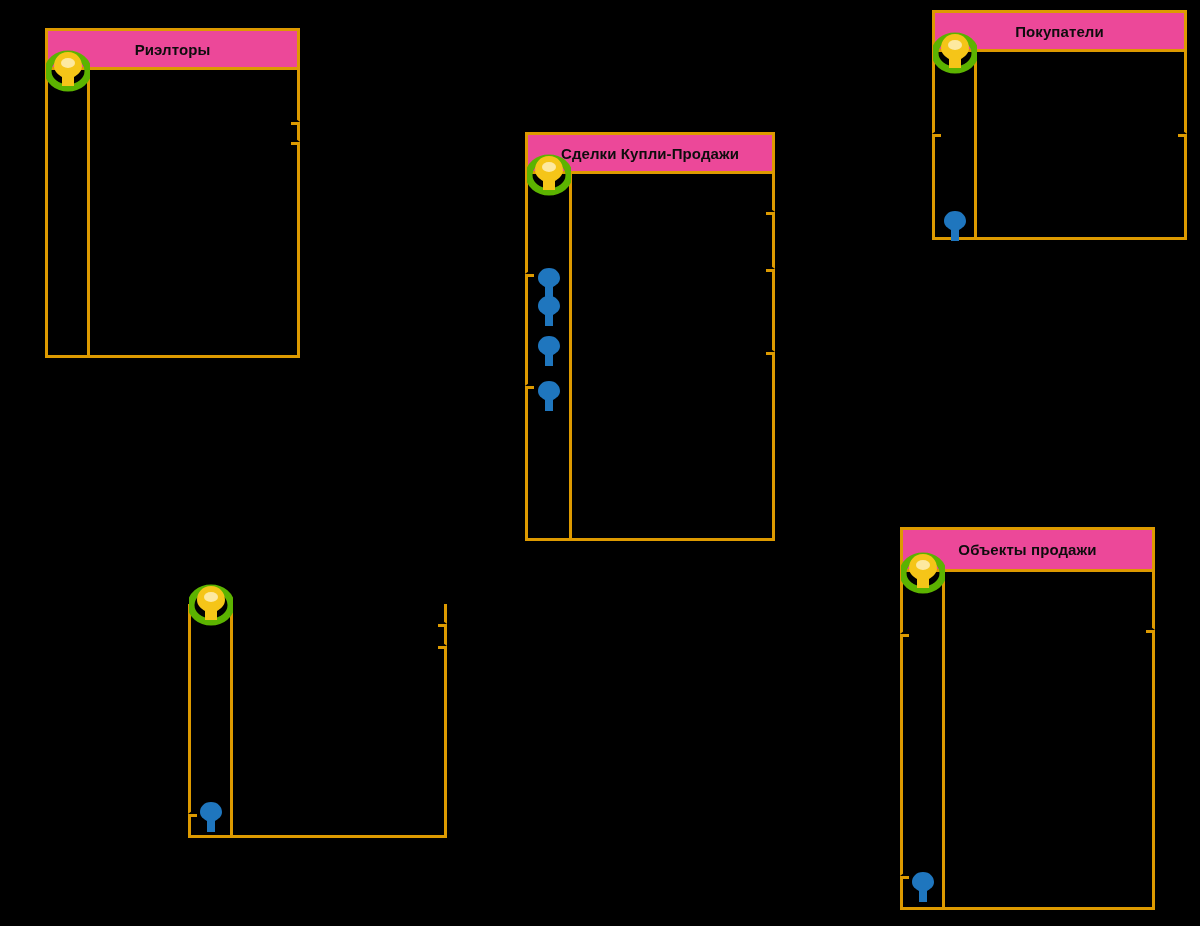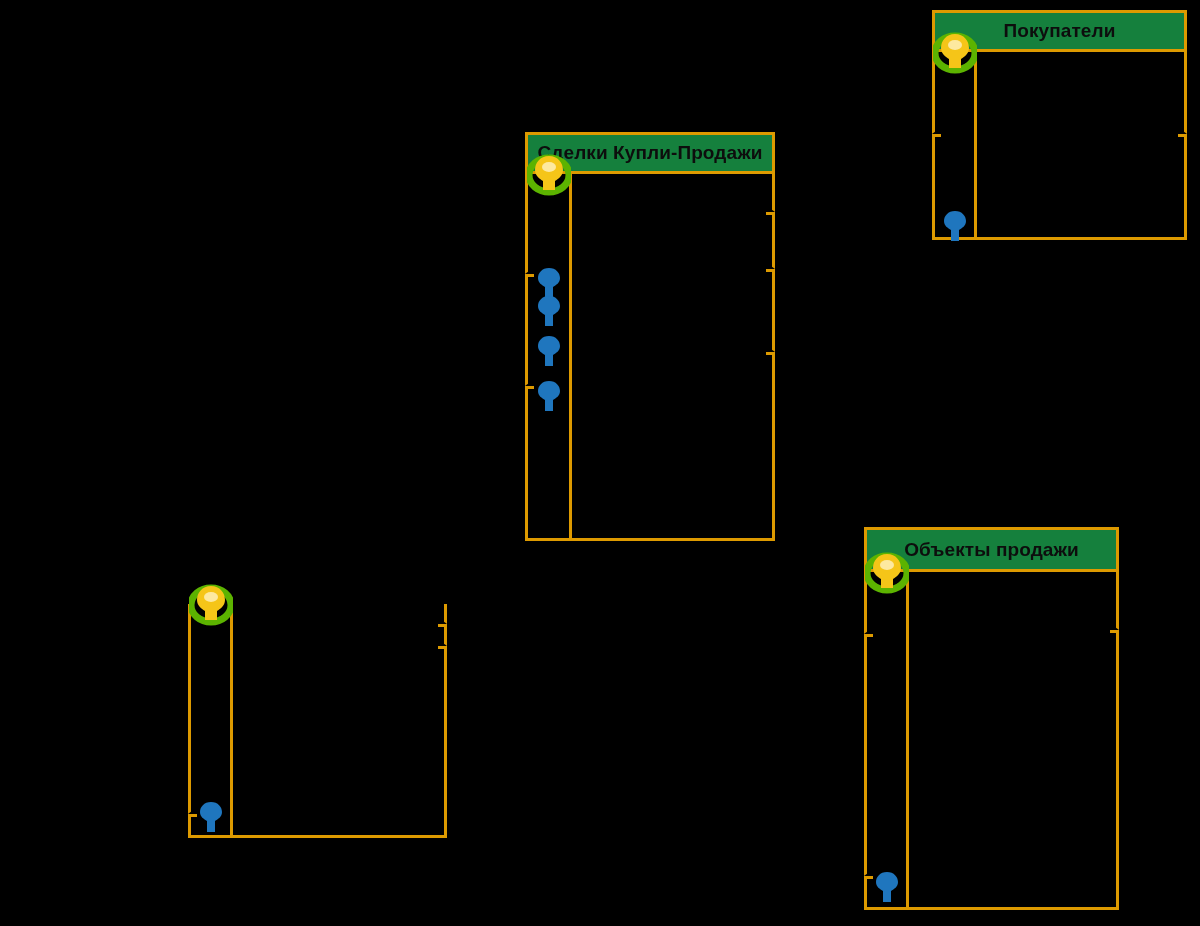--- a/index.html
+++ b/index.html
@@ -21,28 +21,28 @@
   .entity {
     position: absolute;
     box-sizing: border-box;
   }
 
   .entity-header {
     position: absolute;
     left: 0;
     top: 0;
     box-sizing: border-box;
-    background: #15803d;
+    background: #ec4899;
     border: 3px solid #DD9A00;
     display: flex;
     align-items: center;
     justify-content: center;
     color: #0d0d0d;
     font-weight: bold;
-    font-size: 19px;
+    font-size: 15px;
     letter-spacing: 0.1px;
     white-space: nowrap;
   }
 
   .entity-body {
     position: absolute;
     left: 0;
     box-sizing: border-box;
     background: transparent;
     border: 3px solid #DD9A00;
@@ -97,20 +97,37 @@
     position: absolute;
     width: 9px;
     height: 3px;
     background: #DD9A00;
   }
 </style>
 </head>
 <body>
 
 <div id="canvas">
+    <div class="entity" style="left: 45px; top: 28px; width: 255px; height: 330px;">
+      <div class="entity-header" style="width: 255px; height: 42px;">Риэлторы</div>
+      <div class="entity-body" style="top: 42px; width: 255px; height: 288px;">
+        <div class="key-col" style="width: 42px;">
+          <div class="icon-slot pk-icon" style="top: -22px;"><svg viewBox="0 0 44 44" width="44" height="44" aria-hidden="true">
+              <ellipse cx="22" cy="23" rx="20" ry="17" fill="none" stroke="#5CB300" stroke-width="7"></ellipse>
+              <path d="M22 4 C31 4 36 11 36 18 C36 24 31 27 28 29 L28 38 L16 38 L16 29 C13 27 8 24 8 18 C8 11 13 4 22 4 Z" fill="#F5C518"></path>
+              <ellipse cx="22" cy="15" rx="7" ry="5" fill="#FDE9A0"></ellipse>
+            </svg></div>
+        </div>
+        <div class="attr-area" style="left: 42px;"></div>
+        <div class="notch notch-right" style="right: -3px; top: 46px;"></div>
+        <div class="notch-tick" style="right: -3px; top: 52px;"></div>
+        <div class="notch notch-right" style="right: -3px; top: 66px;"></div>
+        <div class="notch-tick" style="right: -3px; top: 72px;"></div>
+      </div>
+    </div>
     <div class="entity" style="left: 932px; top: 10px; width: 255px; height: 230px;">
       <div class="entity-header" style="width: 255px; height: 42px;">Покупатели</div>
       <div class="entity-body" style="top: 42px; width: 255px; height: 188px;">
         <div class="key-col" style="width: 42px;">
           <div class="icon-slot pk-icon" style="top: -22px;"><svg viewBox="0 0 44 44" width="44" height="44" aria-hidden="true">
               <ellipse cx="22" cy="23" rx="20" ry="17" fill="none" stroke="#5CB300" stroke-width="7"></ellipse>
               <path d="M22 4 C31 4 36 11 36 18 C36 24 31 27 28 29 L28 38 L16 38 L16 29 C13 27 8 24 8 18 C8 11 13 4 22 4 Z" fill="#F5C518"></path>
               <ellipse cx="22" cy="15" rx="7" ry="5" fill="#FDE9A0"></ellipse>
             </svg></div>
           <div class="icon-slot" style="top: 157px;"><svg viewBox="0 0 34 34" width="34" height="34" aria-hidden="true">
@@ -173,21 +190,21 @@
         </div>
         <div class="attr-area" style="left: 42px;"></div>
         <div class="notch notch-right" style="right: -3px; top: 14px;"></div>
         <div class="notch-tick" style="right: -3px; top: 20px;"></div>
         <div class="notch notch-right" style="right: -3px; top: 36px;"></div>
         <div class="notch-tick" style="right: -3px; top: 42px;"></div>
         <div class="notch notch-left" style="left: -3px; top: 204px;"></div>
         <div class="notch-tick" style="left: -3px; top: 210px;"></div>
       </div>
     </div>
-    <div class="entity" style="left: 864px; top: 527px; width: 255px; height: 383px;">
+    <div class="entity" style="left: 900px; top: 527px; width: 255px; height: 383px;">
       <div class="entity-header" style="width: 255px; height: 45px;">Объекты продажи</div>
       <div class="entity-body" style="top: 45px; width: 255px; height: 338px;">
         <div class="key-col" style="width: 42px;">
           <div class="icon-slot pk-icon" style="top: -22px;"><svg viewBox="0 0 44 44" width="44" height="44" aria-hidden="true">
               <ellipse cx="22" cy="23" rx="20" ry="17" fill="none" stroke="#5CB300" stroke-width="7"></ellipse>
               <path d="M22 4 C31 4 36 11 36 18 C36 24 31 27 28 29 L28 38 L16 38 L16 29 C13 27 8 24 8 18 C8 11 13 4 22 4 Z" fill="#F5C518"></path>
               <ellipse cx="22" cy="15" rx="7" ry="5" fill="#FDE9A0"></ellipse>
             </svg></div>
           <div class="icon-slot" style="top: 298px;"><svg viewBox="0 0 34 34" width="34" height="34" aria-hidden="true">
               <path d="M17 2 C24 2 28 7 28 12 C28 17 24 19 21 21 L21 32 L13 32 L13 21 C10 19 6 17 6 12 C6 7 10 2 17 2 Z" fill="#1F76BE"></path>

